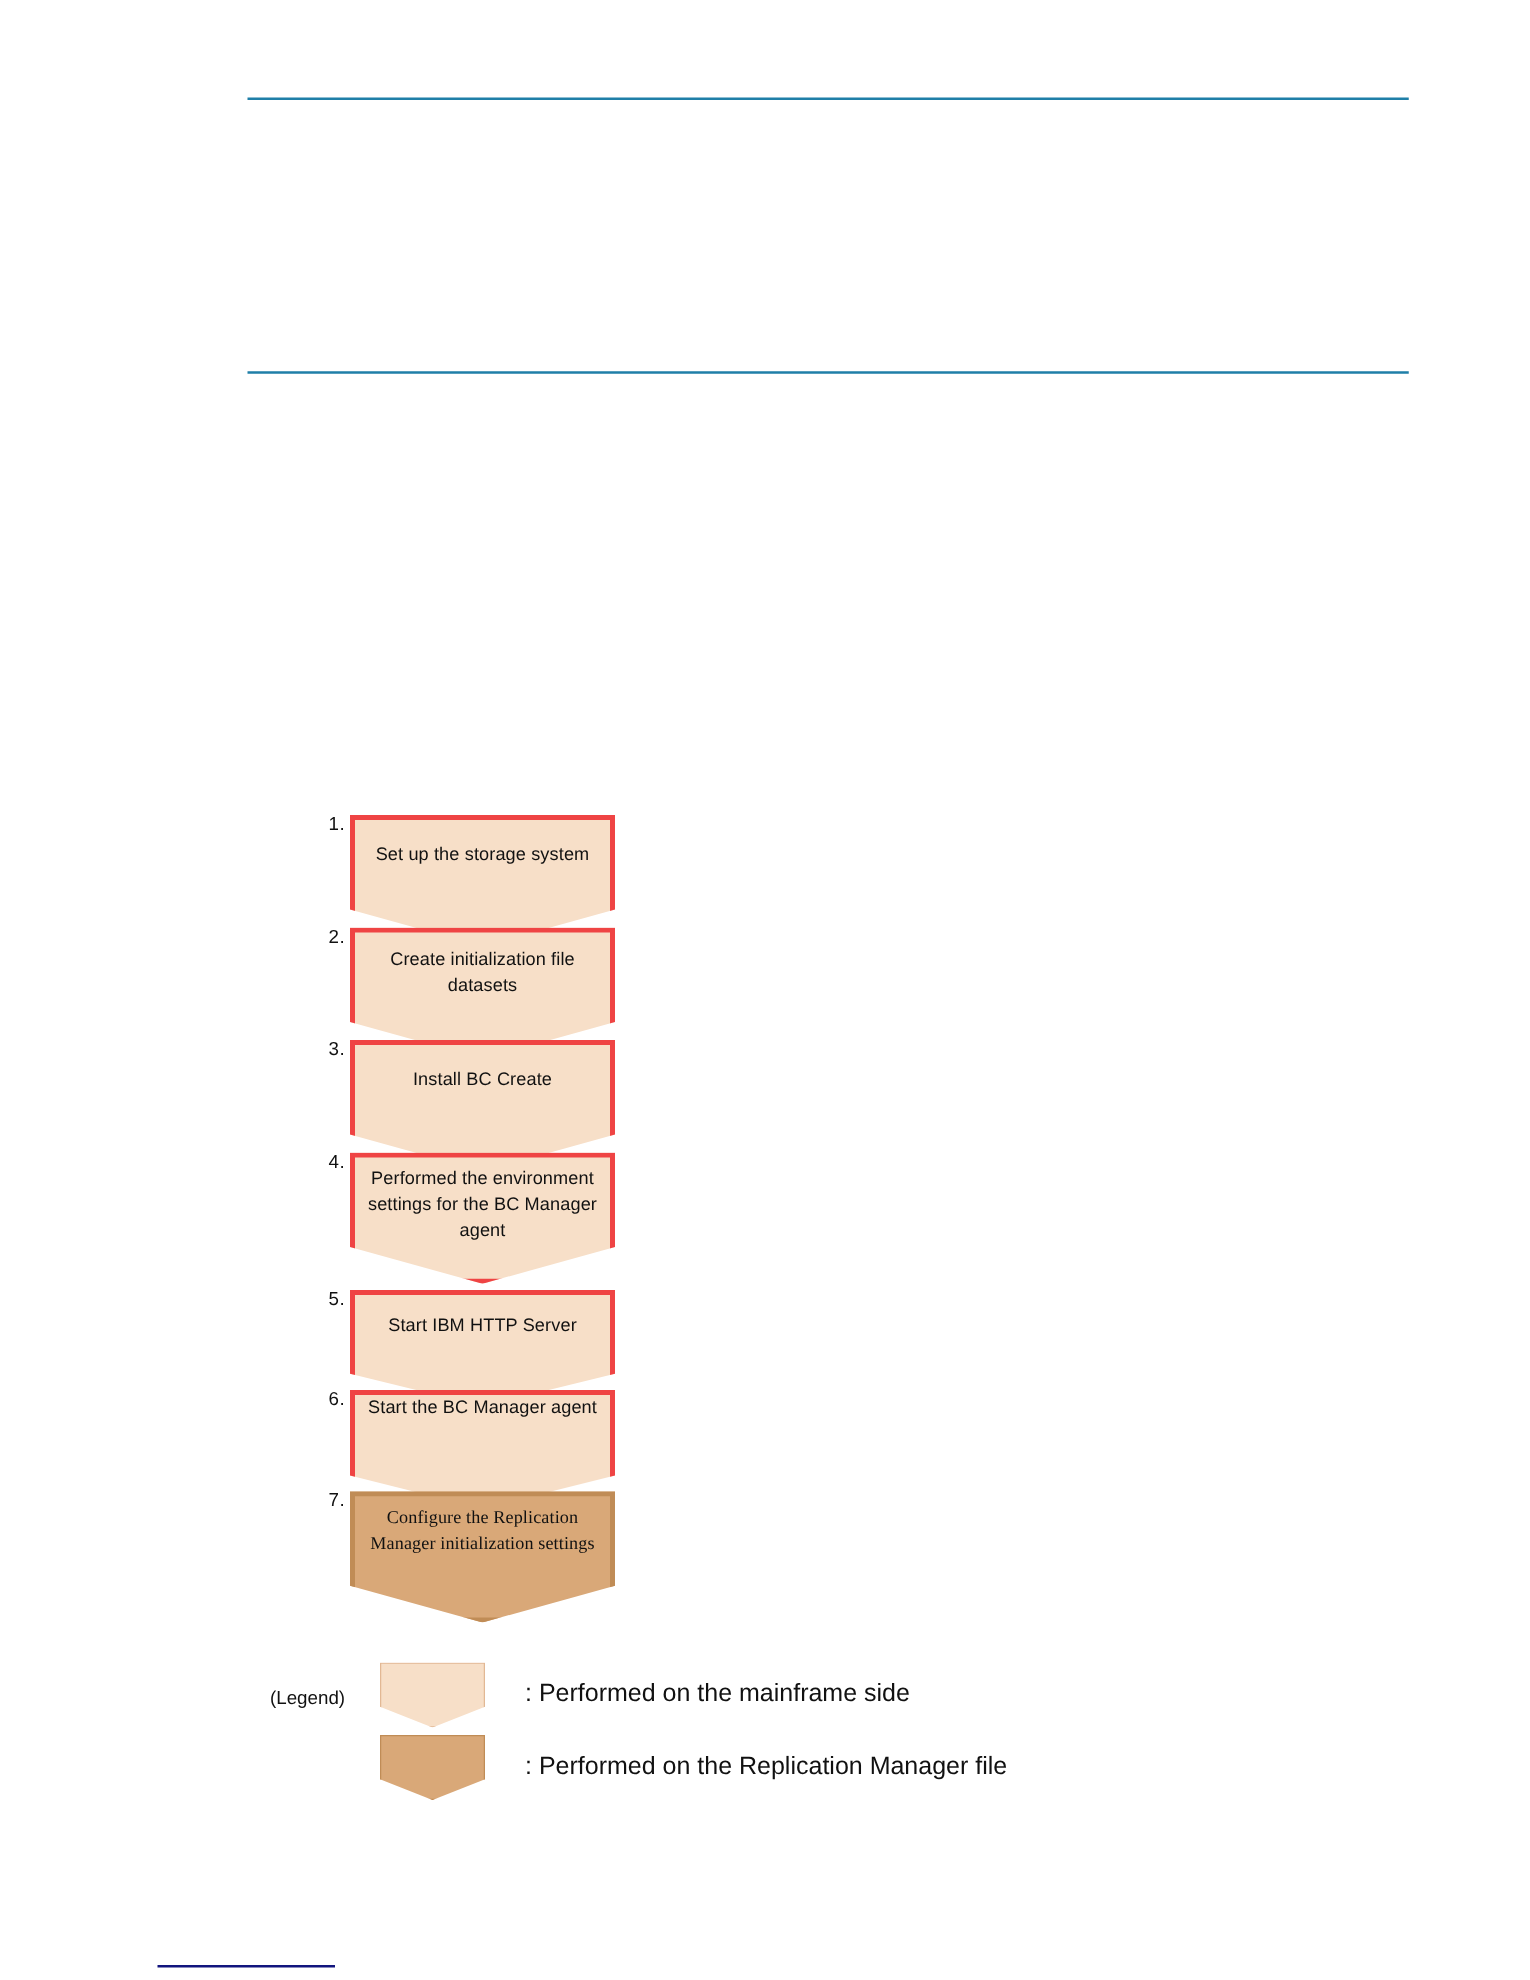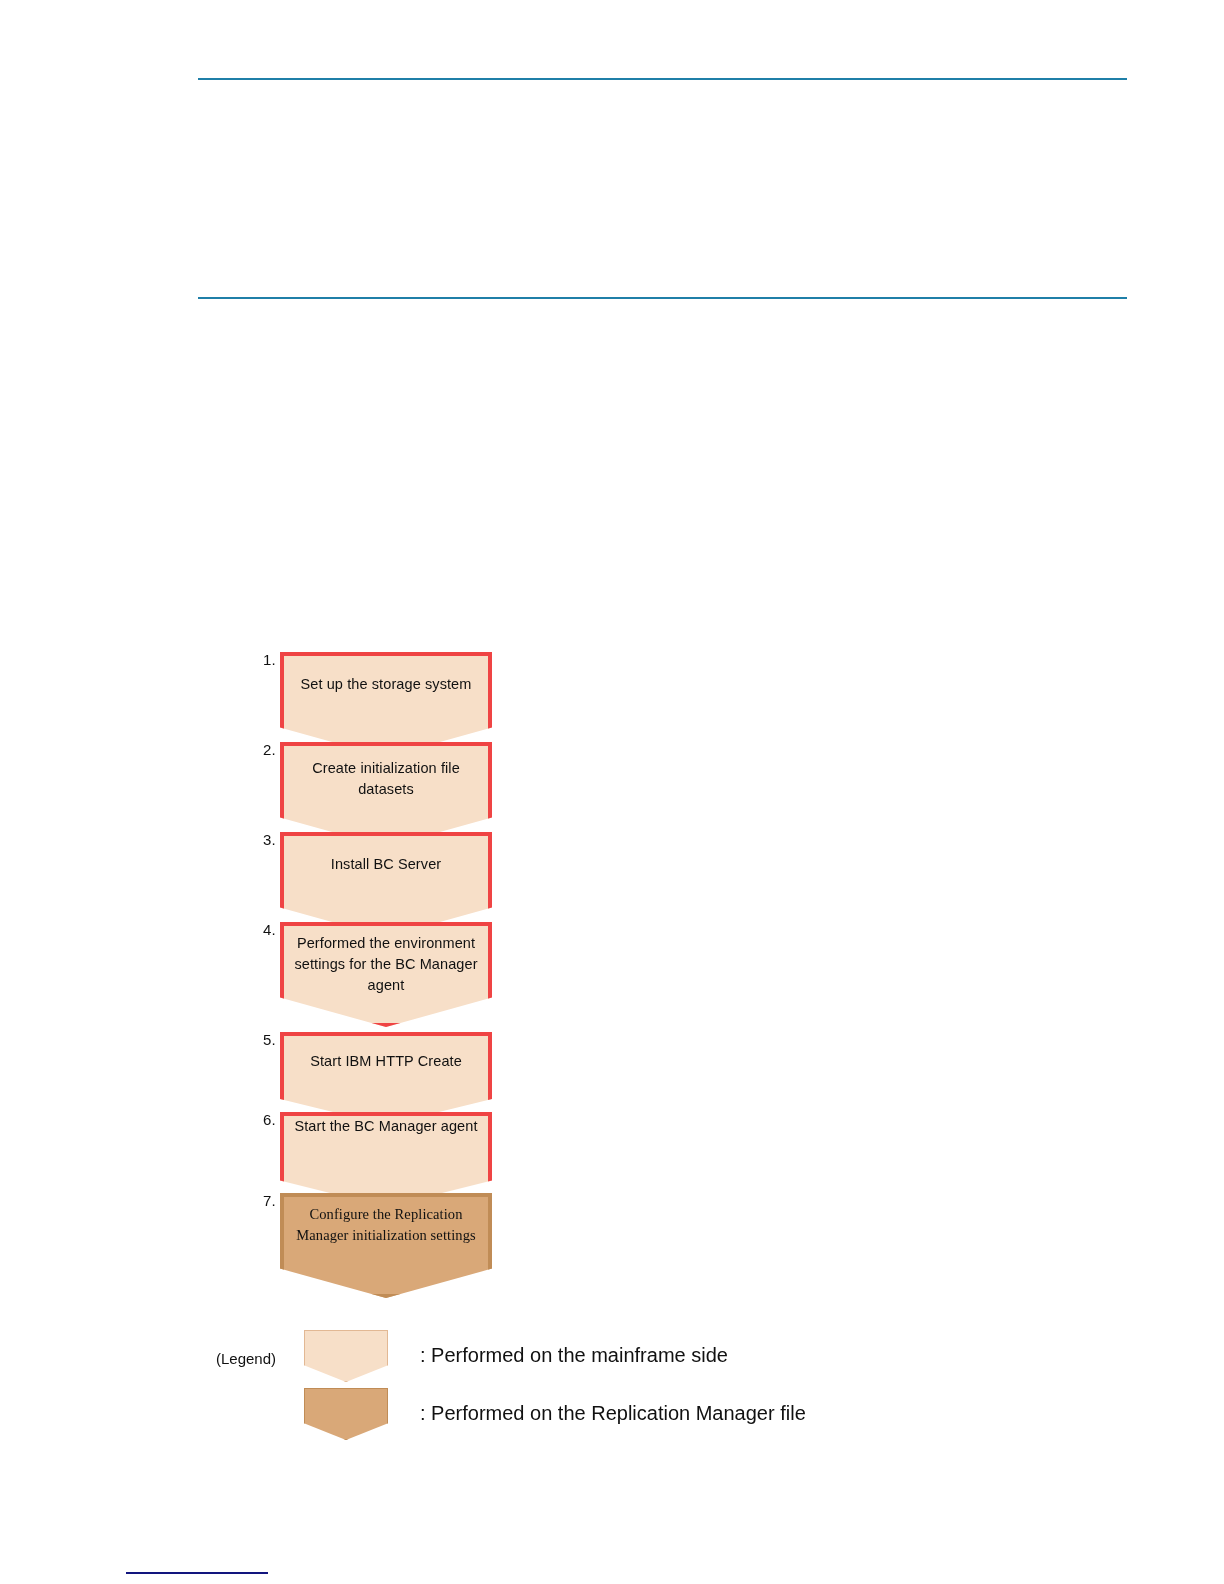--- a/index.html
+++ b/index.html
@@ -160,35 +160,35 @@
     <div class="step" style="top:112px;">
       <div class="step-num">2.</div>
       <div class="chevron" style="top:0px;height:105px;padding-top:12px;">
         <span class="label">Create initialization file datasets</span>
       </div>
     </div>
 
     <div class="step" style="top:202px;">
       <div class="step-num">3.</div>
       <div class="chevron" style="top:0px;height:105px;padding-top:18px;">
-        <span class="label">Install BC Server</span>
+        <span class="label">Install BC Create</span>
       </div>
     </div>
 
     <div class="step" style="top:292px;">
       <div class="step-num">4.</div>
       <div class="chevron" style="top:0px;height:105px;padding-top:7px;">
         <span class="label">Performed the environment settings for the BC Manager agent</span>
       </div>
     </div>
 
     <div class="step" style="top:402px;">
       <div class="step-num">5.</div>
       <div class="chevron" style="top:0px;height:93px;padding-top:15px;">
-        <span class="label">Start IBM HTTP Create</span>
+        <span class="label">Start IBM HTTP Server</span>
       </div>
     </div>
 
     <div class="step" style="top:482px;">
       <div class="step-num">6.</div>
       <div class="chevron" style="top:0px;height:95px;">
         <span class="label">Start the BC Manager agent</span>
       </div>
     </div>
 

